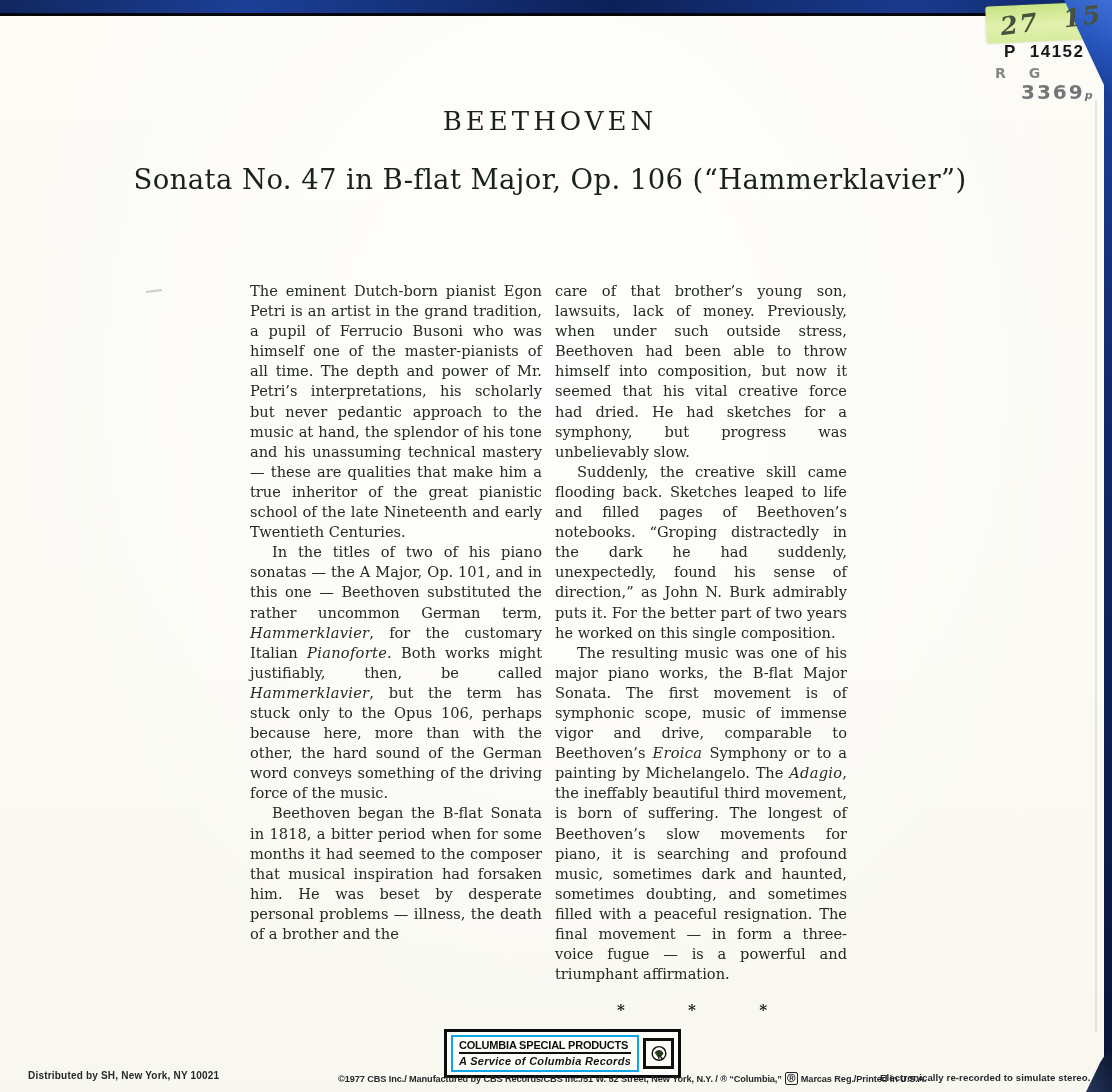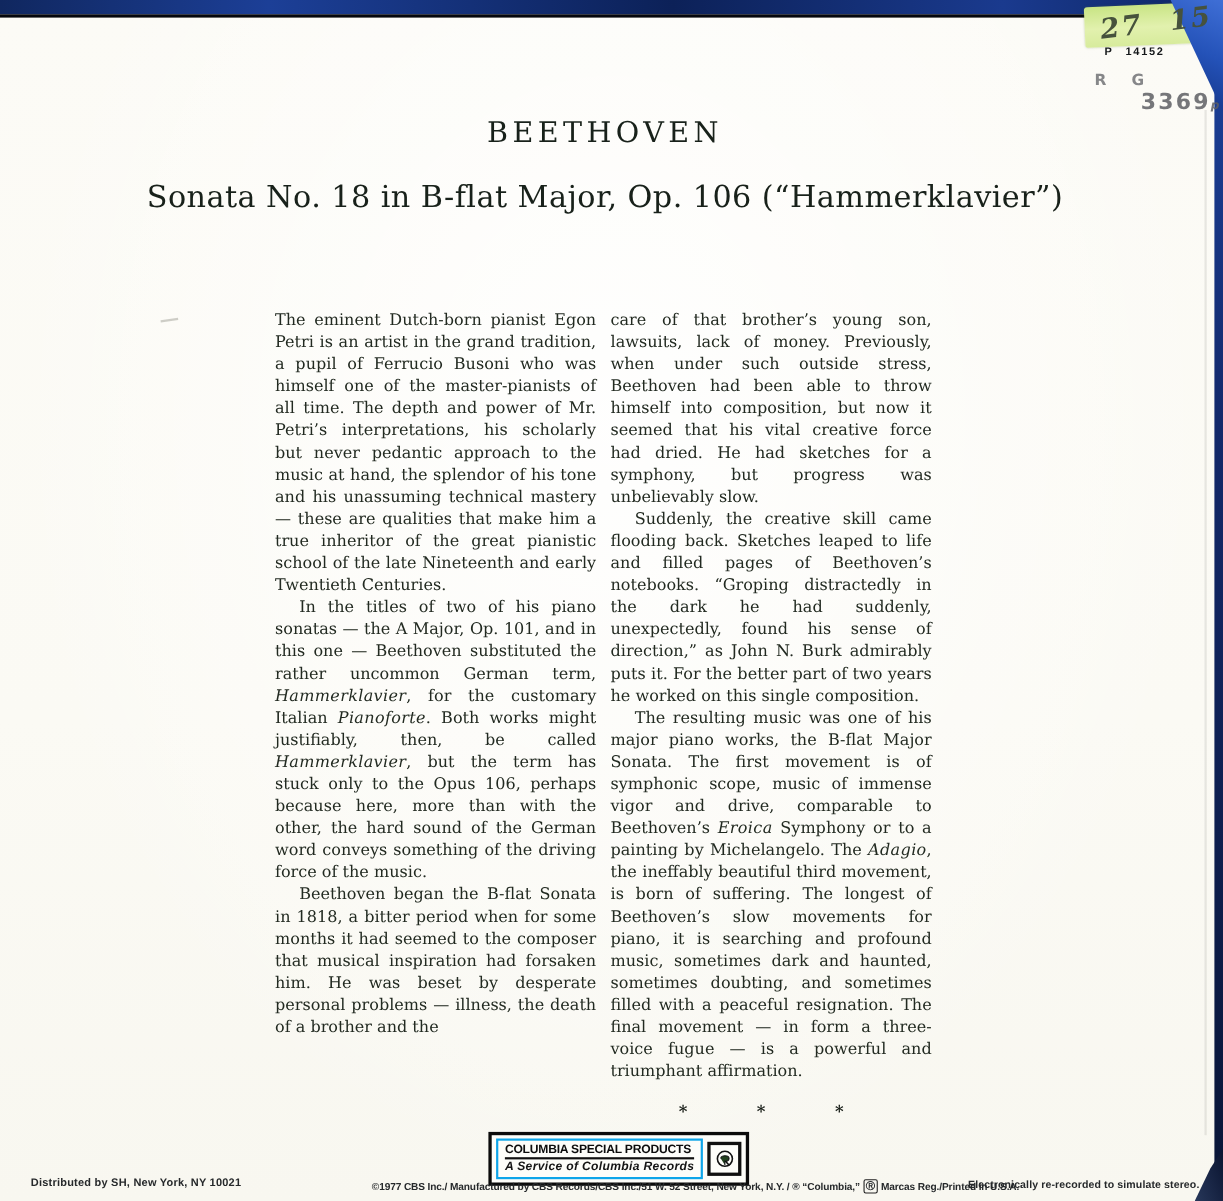--- a/index.html
+++ b/index.html
@@ -24,26 +24,26 @@
     clip-path:polygon(100% 0,100% 100%,0 100%,55% 38%);}
   .edge-line{position:absolute;right:15px;top:100px;bottom:60px;width:2px;
     background:rgba(140,140,135,.18);z-index:2;}
   .green-patch{position:absolute;left:986px;top:4px;width:120px;height:37px;z-index:2;
     background:linear-gradient(180deg,#c8e484,#e2f1ae 55%,#d7eb9c);
     transform:rotate(-2.5deg);border-radius:3px;box-shadow:0 0 2px rgba(90,120,40,.4);}
   .handwriting{position:absolute;left:1000px;top:6px;z-index:5;
     font-family:"DejaVu Serif",serif;font-style:italic;font-weight:600;
     font-size:25px;color:#46523c;transform:rotate(-7deg);word-spacing:14px;letter-spacing:2px;}
   .catalog{position:absolute;left:1004px;top:42px;z-index:5;
-    font-family:"Liberation Sans",sans-serif;font-weight:700;font-size:10px;
+    font-family:"Liberation Sans",sans-serif;font-weight:700;font-size:17px;
     letter-spacing:1.5px;word-spacing:7px;color:#15181a;}
   .stamp{position:absolute;left:995px;top:66px;z-index:5;color:#717276;opacity:.85;
     filter:blur(.4px);font-family:"DejaVu Sans",sans-serif;font-weight:700;line-height:1;}
   .stamp .l1{font-size:14px;letter-spacing:9px;}
-  .stamp .l2{font-size:20px;letter-spacing:2px;margin-left:42px;margin-top:2px;color:#5d5e63;}
+  .stamp .l2{font-size:20px;letter-spacing:2px;margin-left:26px;margin-top:2px;color:#5d5e63;}
   .stamp .suffix{font-size:11px;font-style:italic;}
   .pencil-mark{position:absolute;left:146px;top:290px;width:16px;height:0;
     border-top:2px solid #bdbdb6;transform:rotate(-8deg);opacity:.75;z-index:2;}
   
   .header-line{position:absolute;left:0;right:12px;text-align:center;color:#18211a;}
   .composer{top:106px;font-size:26px;letter-spacing:4px;}
   .work-title{top:163px;font-size:27.5px;letter-spacing:.4px;}
   .performer{top:226px;font-size:20px;letter-spacing:1px;}
   
   .notes{position:absolute;left:250px;top:281px;width:597px;display:flex;gap:13px;
@@ -87,21 +87,21 @@
   <div class="green-patch"></div>
   <div class="handwriting">27 15</div>
   <div class="catalog">P 14152</div>
   <div class="stamp">
     <div class="l1">R G</div>
     <div class="l2"><span>3369</span><span class="suffix">p</span></div>
   </div>
   <div class="pencil-mark"></div>
 
   <div class="header-line composer">BEETHOVEN</div>
-  <div class="header-line work-title">Sonata No. 18 in B-flat Major, Op. 106 (“Hammerklavier”)</div>
+  <div class="header-line work-title">Sonata No. 47 in B-flat Major, Op. 106 (“Hammerklavier”)</div>
 
   <div class="notes">
     <div class="col">
       <p class="para">The eminent Dutch-born pianist Egon Petri is an artist in the grand tradition, a pupil of Ferrucio Busoni who was himself one of the master-pianists of all time. The depth and power of Mr. Petri’s interpretations, his scholarly but never pedantic approach to the music at hand, the splendor of his tone and his unassuming technical mastery — these are qualities that make him a true inheritor of the great pianistic school of the late Nineteenth and early Twentieth Centuries.</p>
       <p class="para indent">In the titles of two of his piano sonatas — the A Major, Op. 101, and in this one — Beethoven substituted the rather uncommon German term, <i>Hammerklavier</i>, for the customary Italian <i>Pianoforte</i>. Both works might justifiably, then, be called <i>Hammerklavier</i>, but the term has stuck only to the Opus 106, perhaps because here, more than with the other, the hard sound of the German word conveys something of the driving force of the music.</p>
       <p class="para indent">Beethoven began the B-flat Sonata in 1818, a bitter period when for some months it had seemed to the composer that musical inspiration had forsaken him. He was beset by desperate personal problems — illness, the death of a brother and the</p>
     </div>
     <div class="col">
       <p class="para">care of that brother’s young son, lawsuits, lack of money. Previously, when under such outside stress, Beethoven had been able to throw himself into composition, but now it seemed that his vital creative force had dried. He had sketches for a symphony, but progress was unbelievably slow.</p>
       <p class="para indent">Suddenly, the creative skill came flooding back. Sketches leaped to life and filled pages of Beethoven’s notebooks. “Groping distractedly in the dark he had suddenly, unexpectedly, found his sense of direction,” as John N. Burk admirably puts it. For the better part of two years he worked on this single composition.</p>

